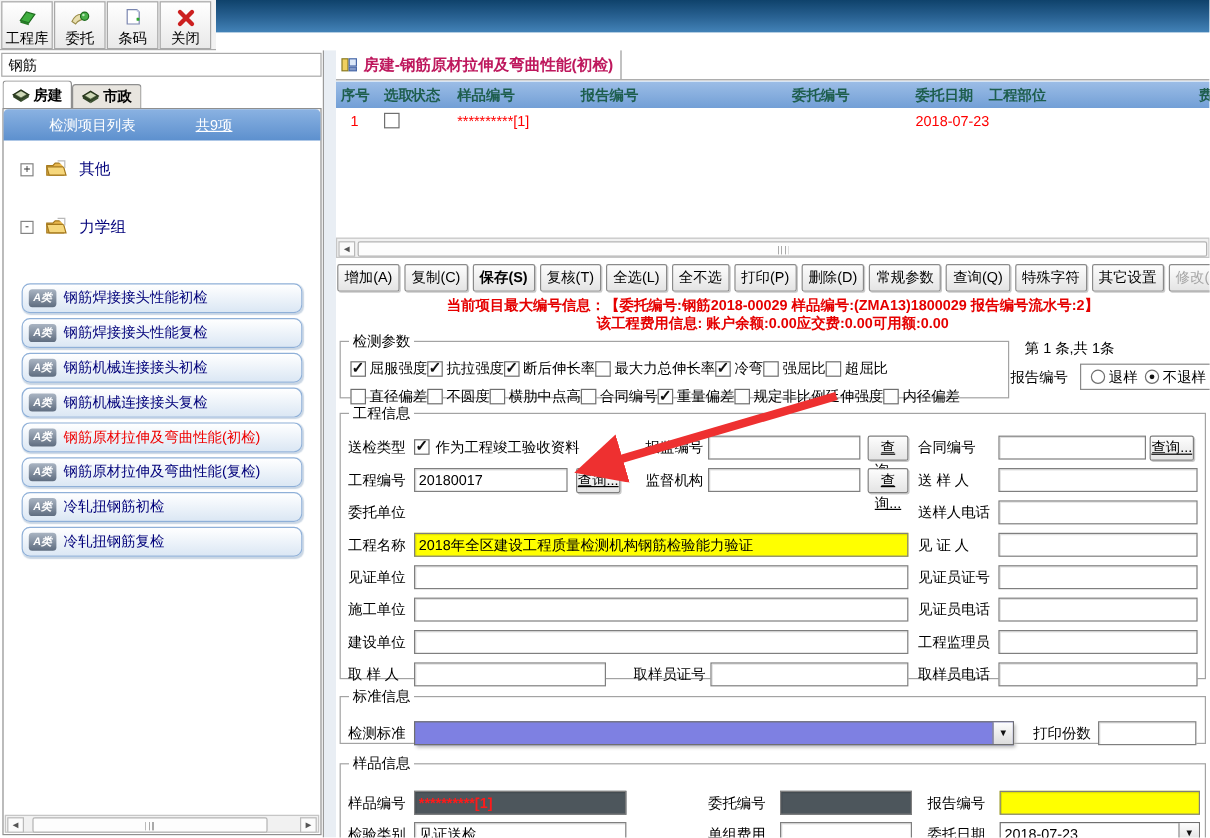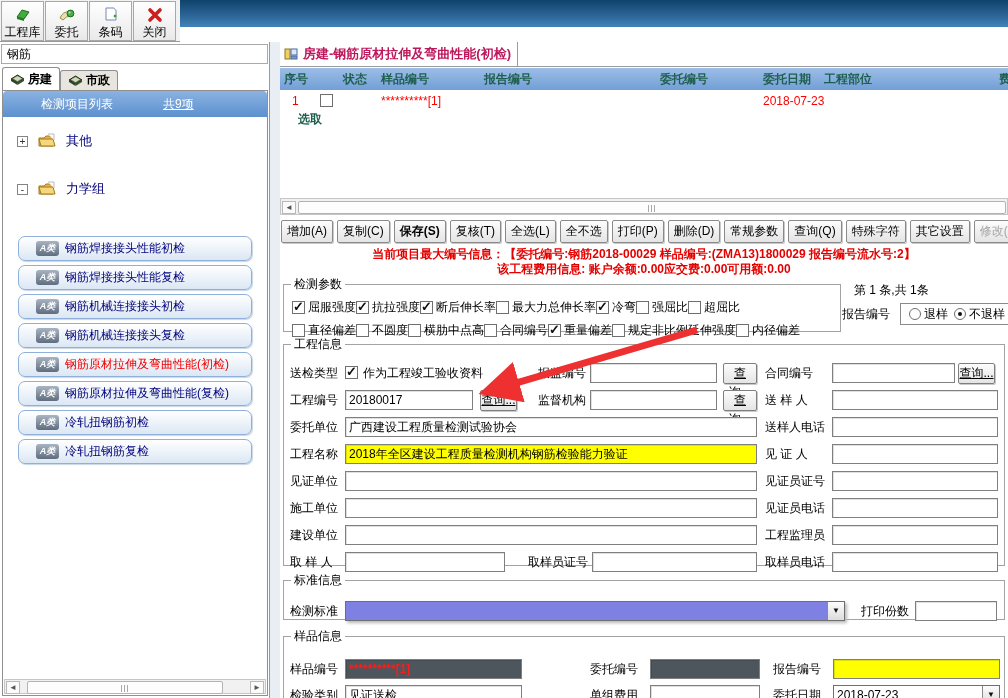--- a/index.html
+++ b/index.html
@@ -35,21 +35,21 @@
                  border-radius:4px 4px 0 0; color:#fff; font-weight:normal; line-height:26px; }
   .list-header .lh-title { position:absolute; left:38px; }
   .list-header .lh-count { position:absolute; left:160px; text-decoration:underline; }
   .tree-node { position:absolute; left:14px; display:flex; align-items:center; gap:8px; height:24px; }
   .expander { width:11px; height:11px; border:1px solid #848484; background:#fff; font-size:10px;
               line-height:9px; text-align:center; color:#333; }
   .tree-label { color:#00007a; font-size:13px; }
   .item { position:absolute; left:15px; width:234px; height:25px; border:1px solid #8fb0d8;
           border-radius:7px; background:linear-gradient(180deg,#ffffff,#dbe7f4);
           box-shadow:1px 1px 1px #c9d6e4; display:flex; align-items:center; gap:6px;
-          padding-left:17px; cursor:default; }
+          padding-left:5px; cursor:default; }
   .badge { width:23px; height:15px; border-radius:3px; background:linear-gradient(180deg,#a9b4c2,#5f6d80);
            color:#fff; font-size:9px; font-weight:bold; text-align:center; line-height:15px;
            font-style:italic; flex:none; }
   .item .ilabel { color:#00007a; white-space:nowrap; }
   .item.selected .ilabel { color:#ee0000; }
 
   
   .hscroll { position:absolute; background:#f1f1f1; border:1px solid #c6c6c6; }
   .sb-arrow { position:absolute; top:1px; width:14px; height:13px; background:#fbfbfb;
               border:1px solid #b9b9b9; color:#555; font-size:8px; line-height:12px; text-align:center; }
@@ -267,21 +267,21 @@
           <rect x="1" y="2" width="5" height="10" fill="#f0d060" stroke="#8a7a20"></rect>
           <rect x="7" y="2" width="6" height="6" fill="#dce8f8" stroke="#4868a8"></rect>
           <rect x="7" y="9" width="6" height="3" fill="#8098c8" stroke="#4868a8"></rect>
         </svg>
       <span class="doc-title">房建-钢筋原材拉伸及弯曲性能(初检)</span>
     </div>
     <div class="tabline"></div>
 
     <div class="grid-header">
       <span class="gh" style="left:4px;">序号</span>
-      <span class="gh" style="left:18px;margin-top:40px;">选取</span>
+      <span class="gh" style="left:40px;">选取</span>
       <span class="gh" style="left:63px;">状态</span>
       <span class="gh" style="left:101px;">样品编号</span>
       <span class="gh" style="left:204px;">报告编号</span>
       <span class="gh" style="left:380px;">委托编号</span>
       <span class="gh" style="left:483px;">委托日期</span>
       <span class="gh" style="left:544px;">工程部位</span>
       <span class="gh" style="left:719px;">费</span>
     </div>
 
     <div class="grid-row">
@@ -411,21 +411,20 @@
       <div class="lbl" style="left:6px;top:37px;">工程编号</div>
       <div class="inp" style="left:61px;top:37px;width:128px;">20180017</div>
       <div class="qbtn" style="left:196px;top:37px;width:37px;">查询...</div>
       <div class="lbl" style="left:254px;top:37px;">监督机构</div>
       <div class="inp" style="left:306px;top:37px;width:127px;"></div>
       <div class="qbtn" style="left:439px;top:37px;width:34px;">查询...</div>
       <div class="lbl" style="left:481px;top:37px;">送 样 人</div>
       <div class="inp" style="left:548px;top:37px;width:166px;"></div>
 
       <div class="lbl" style="left:6px;top:64px;">委托单位</div>
-      <div class="inp" style="left:61px;top:64px;width:412px;">广西建设工程质量检测试验协会</div>
       <div class="lbl" style="left:481px;top:64px;">送样人电话</div>
       <div class="inp" style="left:548px;top:64px;width:166px;"></div>
 
       <div class="lbl" style="left:6px;top:91px;">工程名称</div>
       <div class="inp yellow" style="left:61px;top:91px;width:412px;">2018年全区建设工程质量检测机构钢筋检验能力验证</div>
       <div class="lbl" style="left:481px;top:91px;">见 证 人</div>
       <div class="inp" style="left:548px;top:91px;width:166px;"></div>
 
       <div class="lbl" style="left:6px;top:118px;">见证单位</div>
       <div class="inp" style="left:61px;top:118px;width:412px;"></div>

